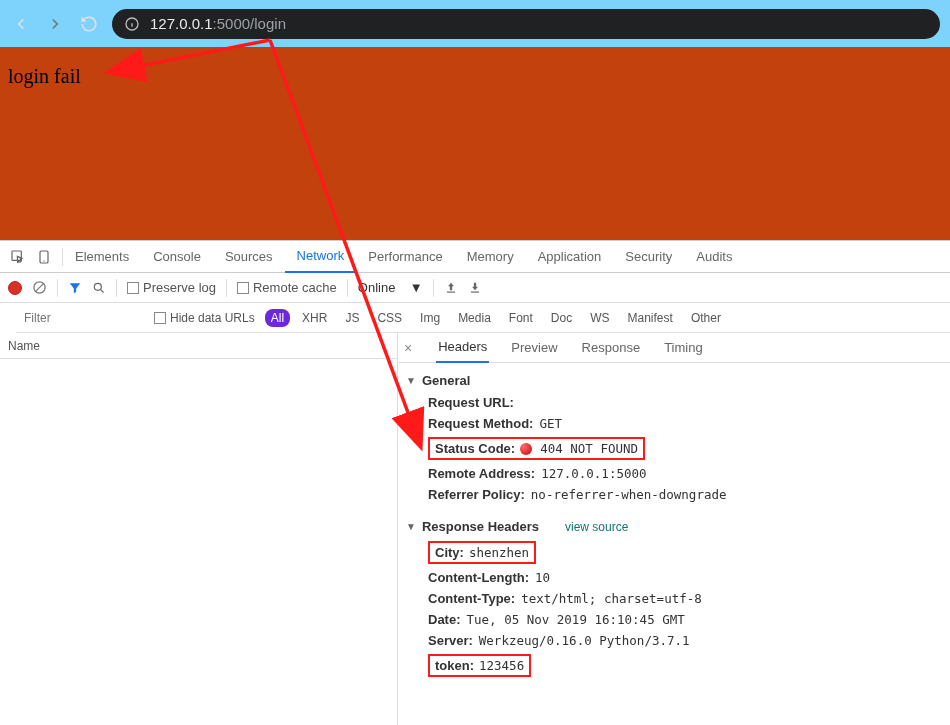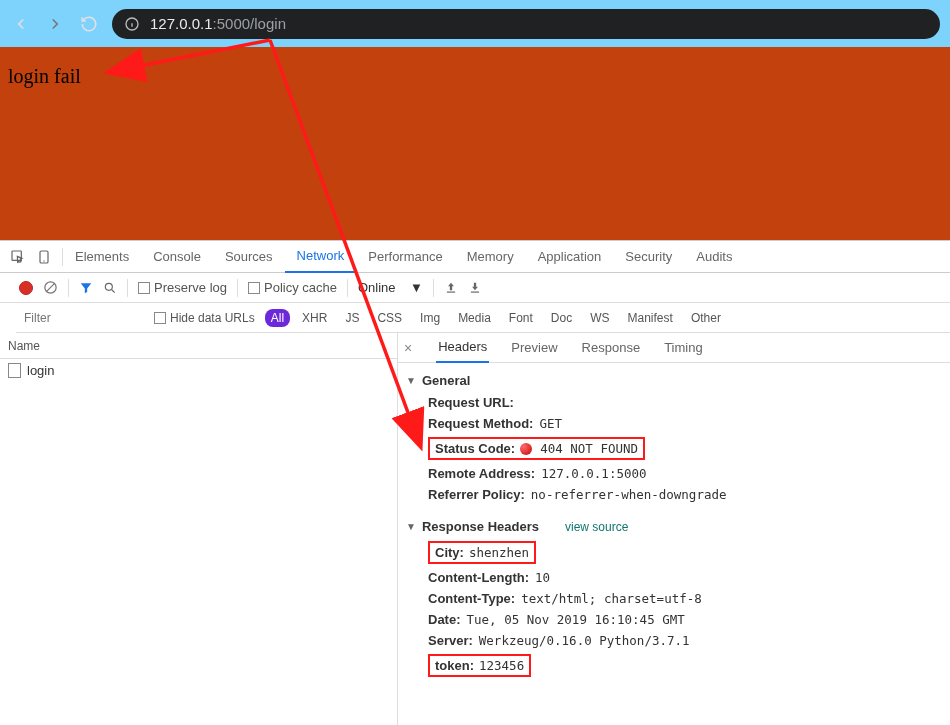--- a/index.html
+++ b/index.html
@@ -19,21 +19,21 @@
 .page-text { font-size: 20px; color: #000; font-family: "Times New Roman", serif; }
 
 
 .devtools { border-top: 1px solid #ccc; background: #fff; }
 .dt-tabs { display: flex; align-items: center; height: 32px; border-bottom: 1px solid #ccc; padding: 0 10px; gap: 0; font-size: 13px; color: #666; }
 .dt-tab-icon { width: 18px; margin-right: 8px; color: #666; }
 .dt-tab { padding: 0 12px; height: 32px; display: flex; align-items: center; cursor: pointer; }
 .dt-tab.active { color: #1a73e8; border-bottom: 2px solid #1a73e8; }
 
 
-.net-toolbar { display: flex; align-items: center; height: 30px; border-bottom: 1px solid #ddd; padding: 0 19px; gap: 10px; font-size: 13px; color: #555; }
+.net-toolbar { display: flex; align-items: center; height: 30px; border-bottom: 1px solid #ddd; padding: 0 8px; gap: 10px; font-size: 13px; color: #555; }
 .record-btn { width: 14px; height: 14px; border-radius: 50%; background: #d93025; border: 1px solid #b22; }
 .clear-btn { color: #888; font-size: 15px; }
 .sep { width: 1px; height: 18px; background: #ddd; }
 .funnel { color: #1a73e8; }
 .checkbox { display: flex; align-items: center; gap: 4px; }
 .checkbox-box { width: 12px; height: 12px; border: 1px solid #888; background: #fff; }
 .select-online { border: none; background: none; color: #333; }
 .toolbar-icon { color: #666; }
 
 
@@ -158,21 +158,21 @@
         </svg>
     </span>
     <span class="sep"></span>
     <label class="checkbox">
       <span class="checkbox-box"></span>
       <span>Preserve log</span>
     </label>
     <span class="sep"></span>
     <label class="checkbox">
       <span class="checkbox-box"></span>
-      <span>Policy cache</span>
+      <span>Remote cache</span>
     </label>
     <span class="sep"></span>
     <span class="select-online">
       <span>Online</span>&nbsp;&nbsp;&nbsp;&nbsp;▼
     </span>
     <span class="sep"></span>
     <span class="toolbar-icon">
       <svg width="14" height="14" viewBox="0 0 24 24" fill="#666">
           <path d="M12 3l5 6h-3v7h-4v-7H7z"></path>
           <rect x="5" y="18" width="14" height="2"></rect>
@@ -203,24 +203,20 @@
       <span class="type-pill">Doc</span>
       <span class="type-pill">WS</span>
       <span class="type-pill">Manifest</span>
       <span class="type-pill">Other</span>
     </div>
   </div>
 
   <div class="net-main">
     <div class="net-left">
       <div class="net-header">Name</div>
-      <div class="net-row">
-        <span class="doc-icon"></span>
-        <span>login</span>
-      </div>
     </div>
 
     <div class="net-right">
       <div class="detail-tabs">
         <span class="close">×</span>
         <div class="detail-tab active">Headers</div>
         <div class="detail-tab">Preview</div>
         <div class="detail-tab">Response</div>
         <div class="detail-tab">Timing</div>
       </div>

